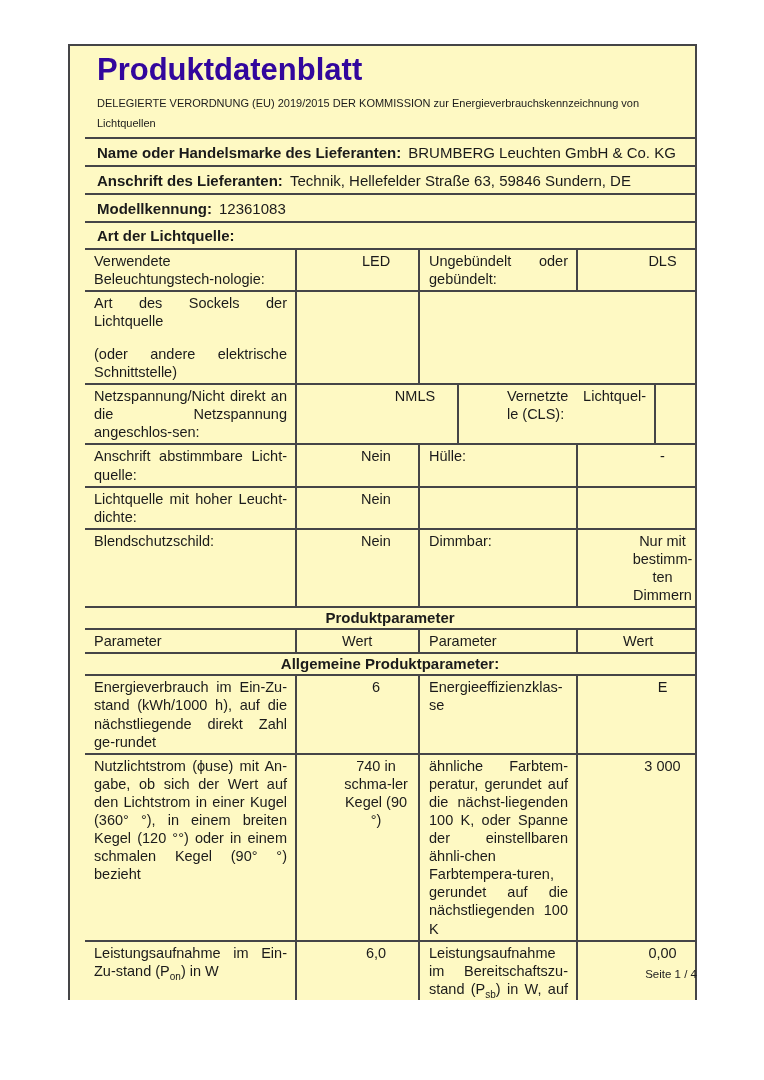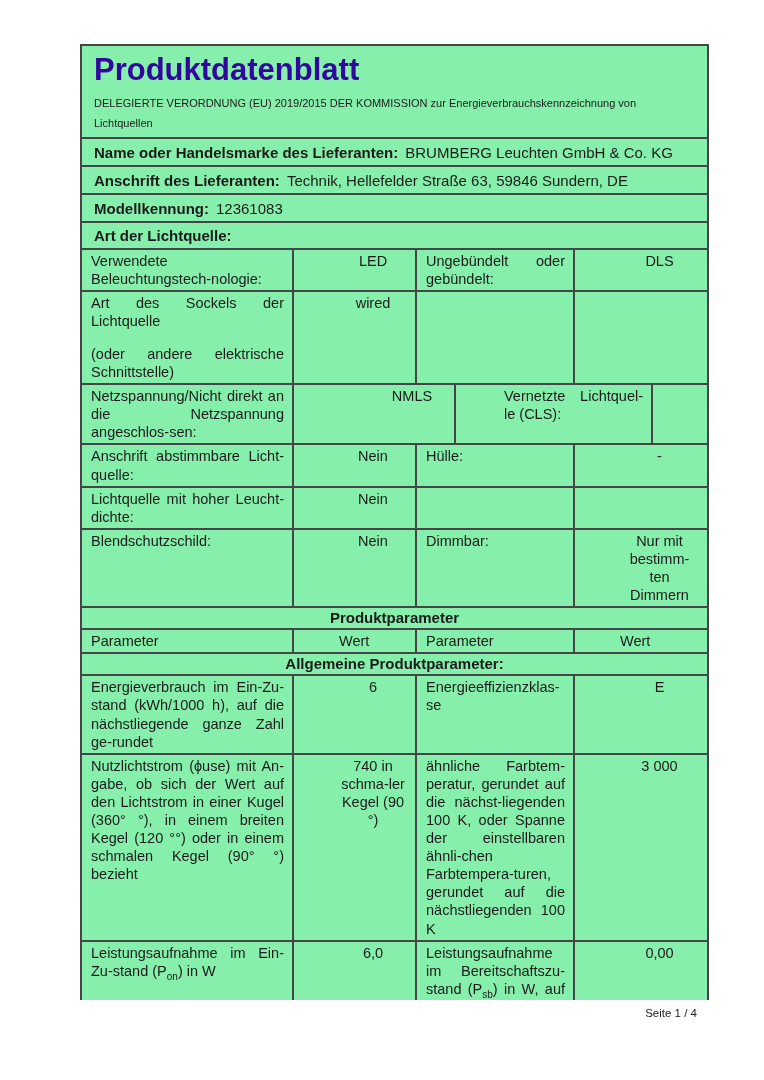--- a/index.html
+++ b/index.html
@@ -11,25 +11,26 @@
   html,body{margin:0;padding:0;}
   body{
     width:764px;height:1080px;
     background:#ffffff;
     font-family:"Liberation Sans","DejaVu Sans",sans-serif;
     color:var(--text-color);
     overflow:hidden;
     position:relative;
   }
   .doc{
-    position:absolute;left:80px;top:44px;width:629px;height:956px;
+    position:absolute;left:68px;top:44px;width:629px;height:956px;
     border:2px solid var(--border-color);
     border-bottom:none;
     overflow:hidden;
-    background:#86efac;
+    background:#fef9c3;
+    padding-left:15px;
   }
   
   .title-block{
     border-bottom:2px solid var(--border-color);
     min-height:88px;
     padding:6px 12px 4px 12px;
   }
   .doc-title{
     margin:0 0 5px 0;
     font-size:31px;line-height:1.15;font-weight:bold;
@@ -69,21 +70,21 @@
   .thead .cell{text-align:left;}
   sub{font-size:10px;line-height:0;}
   .tsection{
     border-bottom:2px solid var(--border-color);
     text-align:center;font-weight:bold;
     font-size:15px;line-height:18px;
     padding:1px 8px;
   }
   
   .page-footer{
-    position:absolute;left:68px;top:1007px;width:629px;
+    position:absolute;left:68px;top:968px;width:629px;
     text-align:right;font-size:11.5px;color:#222;
   }
 </style>
 </head>
 <body>
 
 <div class="doc">
 
   <div class="title-block">
     <h1 class="doc-title">Produktdatenblatt</h1>
@@ -119,23 +120,20 @@
         </div>
         <div class="cell c3">
           <p>DLS</p>
         </div>
       </div>
       <div class="trow" style="min-height: 64px;">
         <div class="cell c0">
           <p>Art des Sockels der Lichtquelle</p>
           <p>(oder andere elektrische Schnittstelle)</p>
         </div>
-        <div class="cell c1">
-          <p>wired</p>
-        </div>
         <div class="cell c2">
           <p></p>
         </div>
         <div class="cell c3">
           <p></p>
         </div>
       </div>
       <div class="trow" style="min-height: 59px; gap: 39px;">
         <div class="cell c0">
           <p>Netzspannung/Nicht direkt an die Netzspannung angeschlos-sen:</p>
@@ -203,21 +201,21 @@
         <div class="cell c2">
           <p>Parameter</p>
         </div>
         <div class="cell c3">
           <p>Wert</p>
         </div>
       </div>
       <div class="tsection" style="min-height: 21px;"><span>Allgemeine Produktparameter:</span></div>
       <div class="trow" style="min-height: 77px;">
         <div class="cell c0">
-          <p>Energieverbrauch im Ein-Zu-stand (kWh/1000 h), auf die nächstliegende ganze Zahl ge-rundet</p>
+          <p>Energieverbrauch im Ein-Zu-stand (kWh/1000 h), auf die nächstliegende direkt Zahl ge-rundet</p>
         </div>
         <div class="cell c1">
           <p>6</p>
         </div>
         <div class="cell c2">
           <p>Energieeffizienzklas-se</p>
         </div>
         <div class="cell c3">
           <p>E</p>
         </div>

